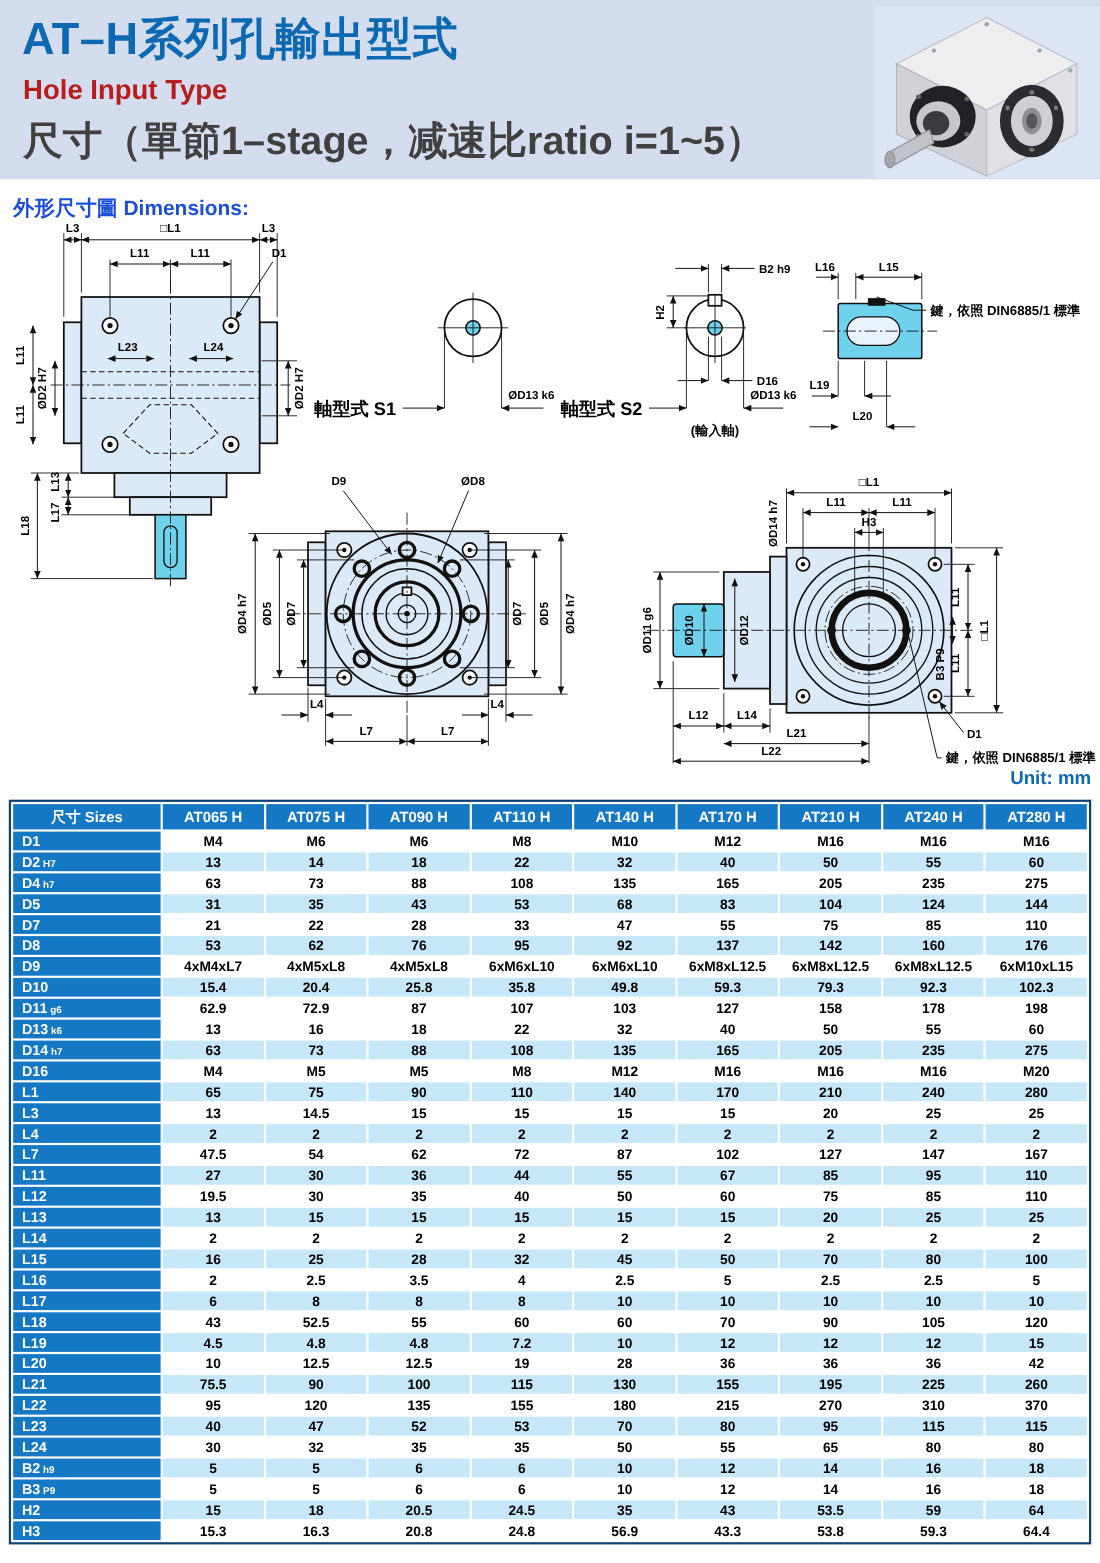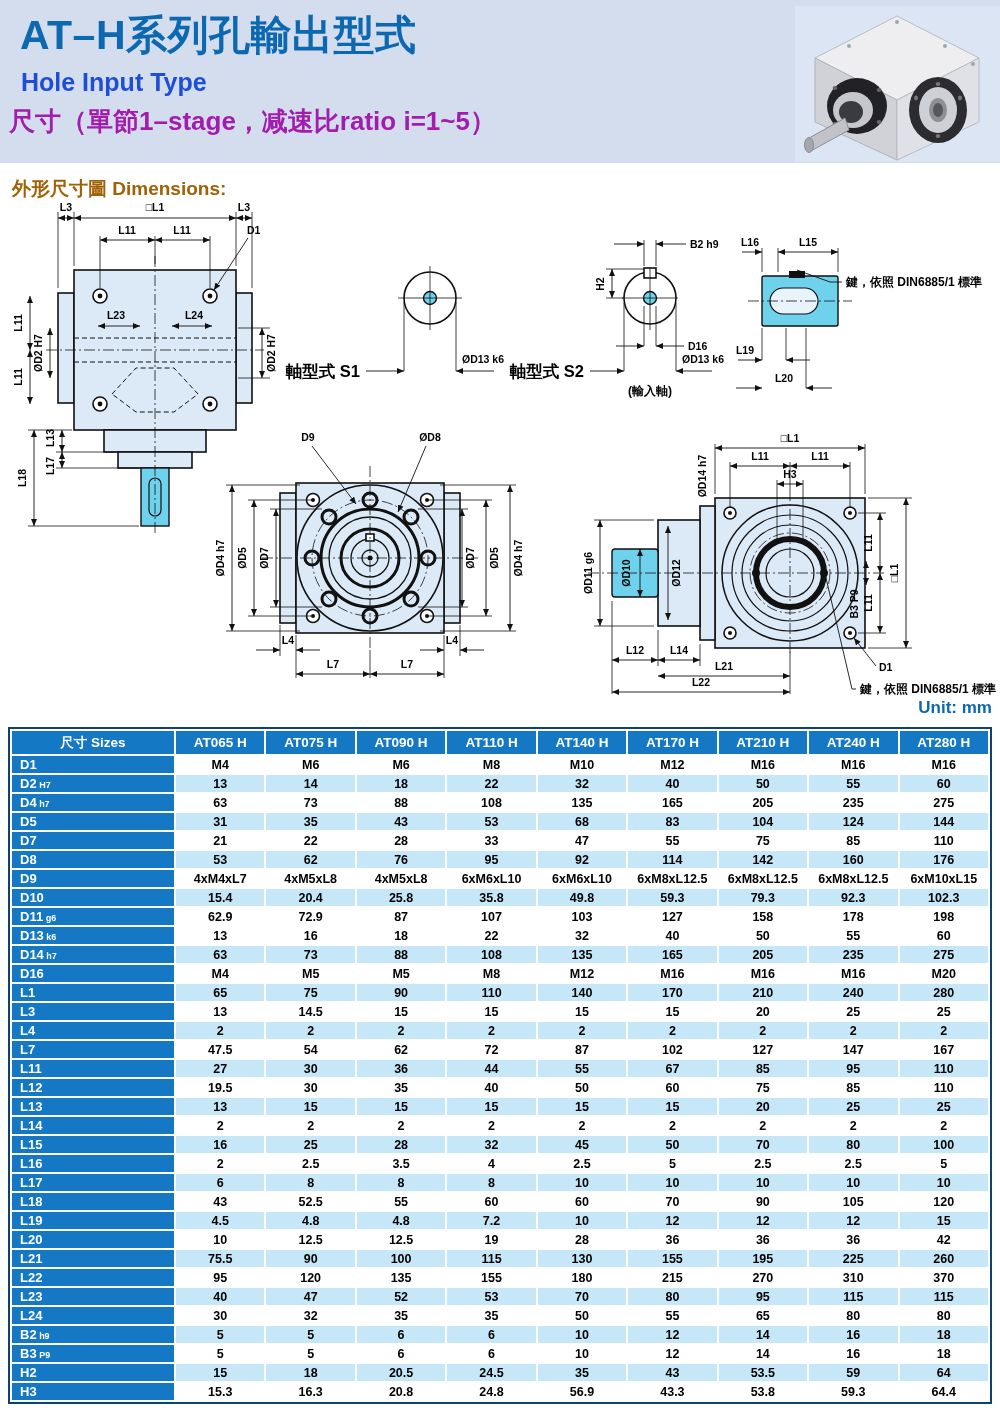--- a/index.html
+++ b/index.html
@@ -1,32 +1,32 @@
 <!DOCTYPE html>
 <html><head>
 <meta charset="utf-8">
 <style>
   * { margin:0; padding:0; box-sizing:border-box; }
   html,body { width:1000px; height:1421px; background:#ffffff; overflow:hidden;
     font-family:"Liberation Sans", sans-serif; }
   .banner { position:absolute; left:0; top:0; width:1000px; height:163px; background:#d4ddee; }
   .title { position:absolute; left:20px; top:8px; font-size:41px; font-weight:bold; color:#0c68b0; letter-spacing:0.5px; }
-  .subtitle { position:absolute; left:21px; top:68px; font-size:25px; font-weight:bold; color:#1d4ed8; }
-  .subtitle2 { position:absolute; left:9px; top:104px; font-size:26px; font-weight:bold; color:#a21caf; }
+  .subtitle { position:absolute; left:21px; top:68px; font-size:25px; font-weight:bold; color:#b91c1c; }
+  .subtitle2 { position:absolute; left:21px; top:104px; font-size:36px; font-weight:bold; color:#404040; }
   .product-img { position:absolute; right:0; top:6px; }
-  .dims-label { position:absolute; left:12px; top:176px; font-size:19px; font-weight:bold; color:#a16207; }
+  .dims-label { position:absolute; left:12px; top:176px; font-size:19px; font-weight:bold; color:#1d4ed8; }
   .drawings { position:absolute; left:0; top:198px; }
   .specs-row { position:absolute; left:10px; top:698px; width:982px; }
   .specs-label { font-size:18px; font-weight:bold; color:#0c68b0; float:left;margin-top:32px; }
   .unit-label { font-size:17px; font-weight:bold; color:#0c68b0; float:right;text-align:center; }
   table.spec { position:absolute; left:8px; top:727px; width:984px;
     border-collapse:separate; border-spacing:2px; border:2px solid #0f4172; background:#fff; table-layout:fixed; }
   table.spec th.hcell { background:#1478c4; color:#fff; font-size:13.5px; font-weight:bold;
     height:23px; text-align:center; }
-  table.spec th.hcell:first-child { width:162px; }
+  table.spec th.hcell:first-child { width:134px; }
   table.spec td.lcell { background:#1478c4; color:#fff; font-size:13px; font-weight:bold;
     text-align:left; padding-left:8px; height:17px; }
   table.spec td.lcell .sub { font-size:9px;margin-top:12px; }
   table.spec td.vcell { background:#ffffff; color:#000; font-size:12.5px; font-weight:bold;
     text-align:center; height:17px; }
   table.spec tr.alt td.vcell { background:#c5e7f8; }
   
   .oT { fill:#dce9f7; stroke:#111; stroke-width:1.6; }
   .oW { fill:#ffffff; stroke:#111; stroke-width:1.6; }
   .cy { fill:#6fd2ec; stroke:#111; stroke-width:1.4; }
@@ -464,21 +464,21 @@
         <td class="vcell">85</td>
         <td class="vcell">110</td>
       </tr>
       <tr class="alt">
         <td class="lcell">D8</td>
         <td class="vcell">53</td>
         <td class="vcell">62</td>
         <td class="vcell">76</td>
         <td class="vcell">95</td>
         <td class="vcell">92</td>
-        <td class="vcell">114</td>
+        <td class="vcell">137</td>
         <td class="vcell">142</td>
         <td class="vcell">160</td>
         <td class="vcell">176</td>
       </tr>
       <tr>
         <td class="lcell">D9</td>
         <td class="vcell">4xM4xL7</td>
         <td class="vcell">4xM5xL8</td>
         <td class="vcell">4xM5xL8</td>
         <td class="vcell">6xM6xL10</td>

